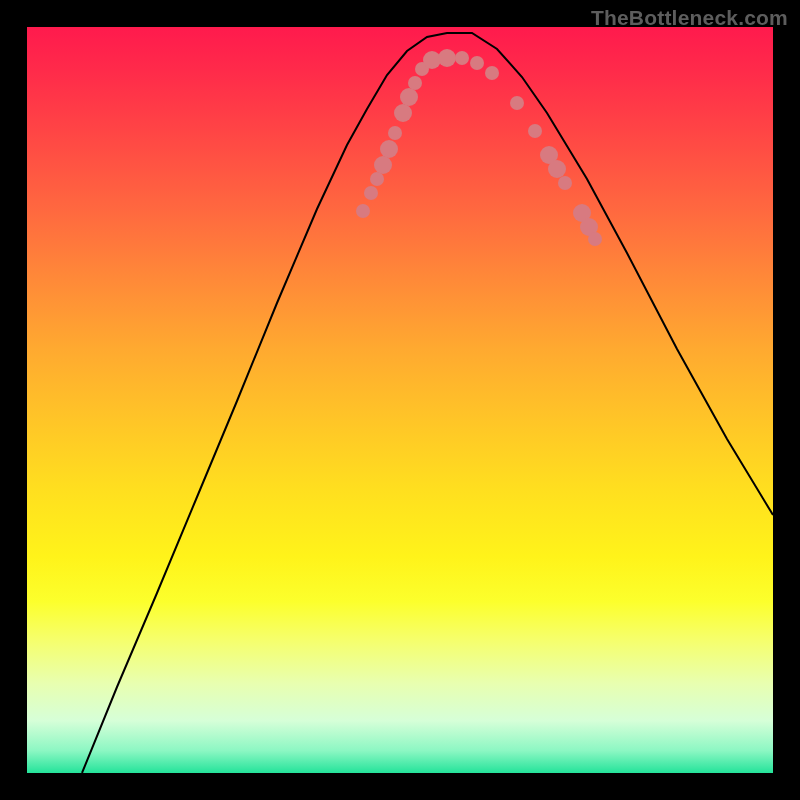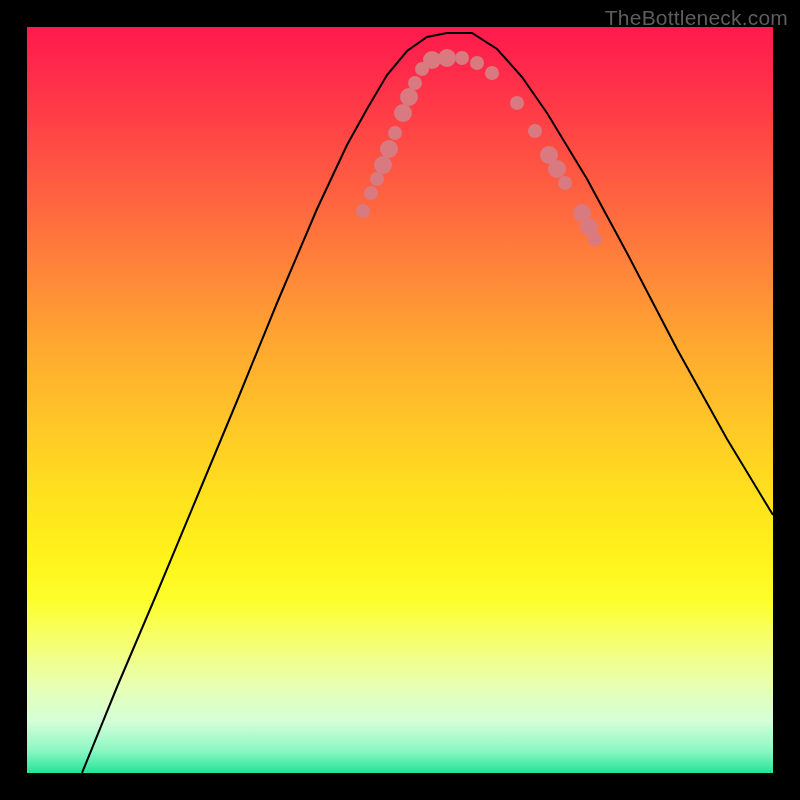--- a/index.html
+++ b/index.html
@@ -40,21 +40,21 @@
       #8cf7c3 97%,
       #24e39a 100%
     );
   }
   .watermark {
     position: absolute;
     top: 6px;
     right: 12px;
     color: #5d5d5d;
     font-size: 21px;
-    font-weight: 400;
+    font-weight: 700;
     letter-spacing: 0.2px;
     z-index: 5;
     user-select: none;
   }
   svg.curve {
     position: absolute;
     inset: 0;
   }
   .curve-path {
     fill: none;

